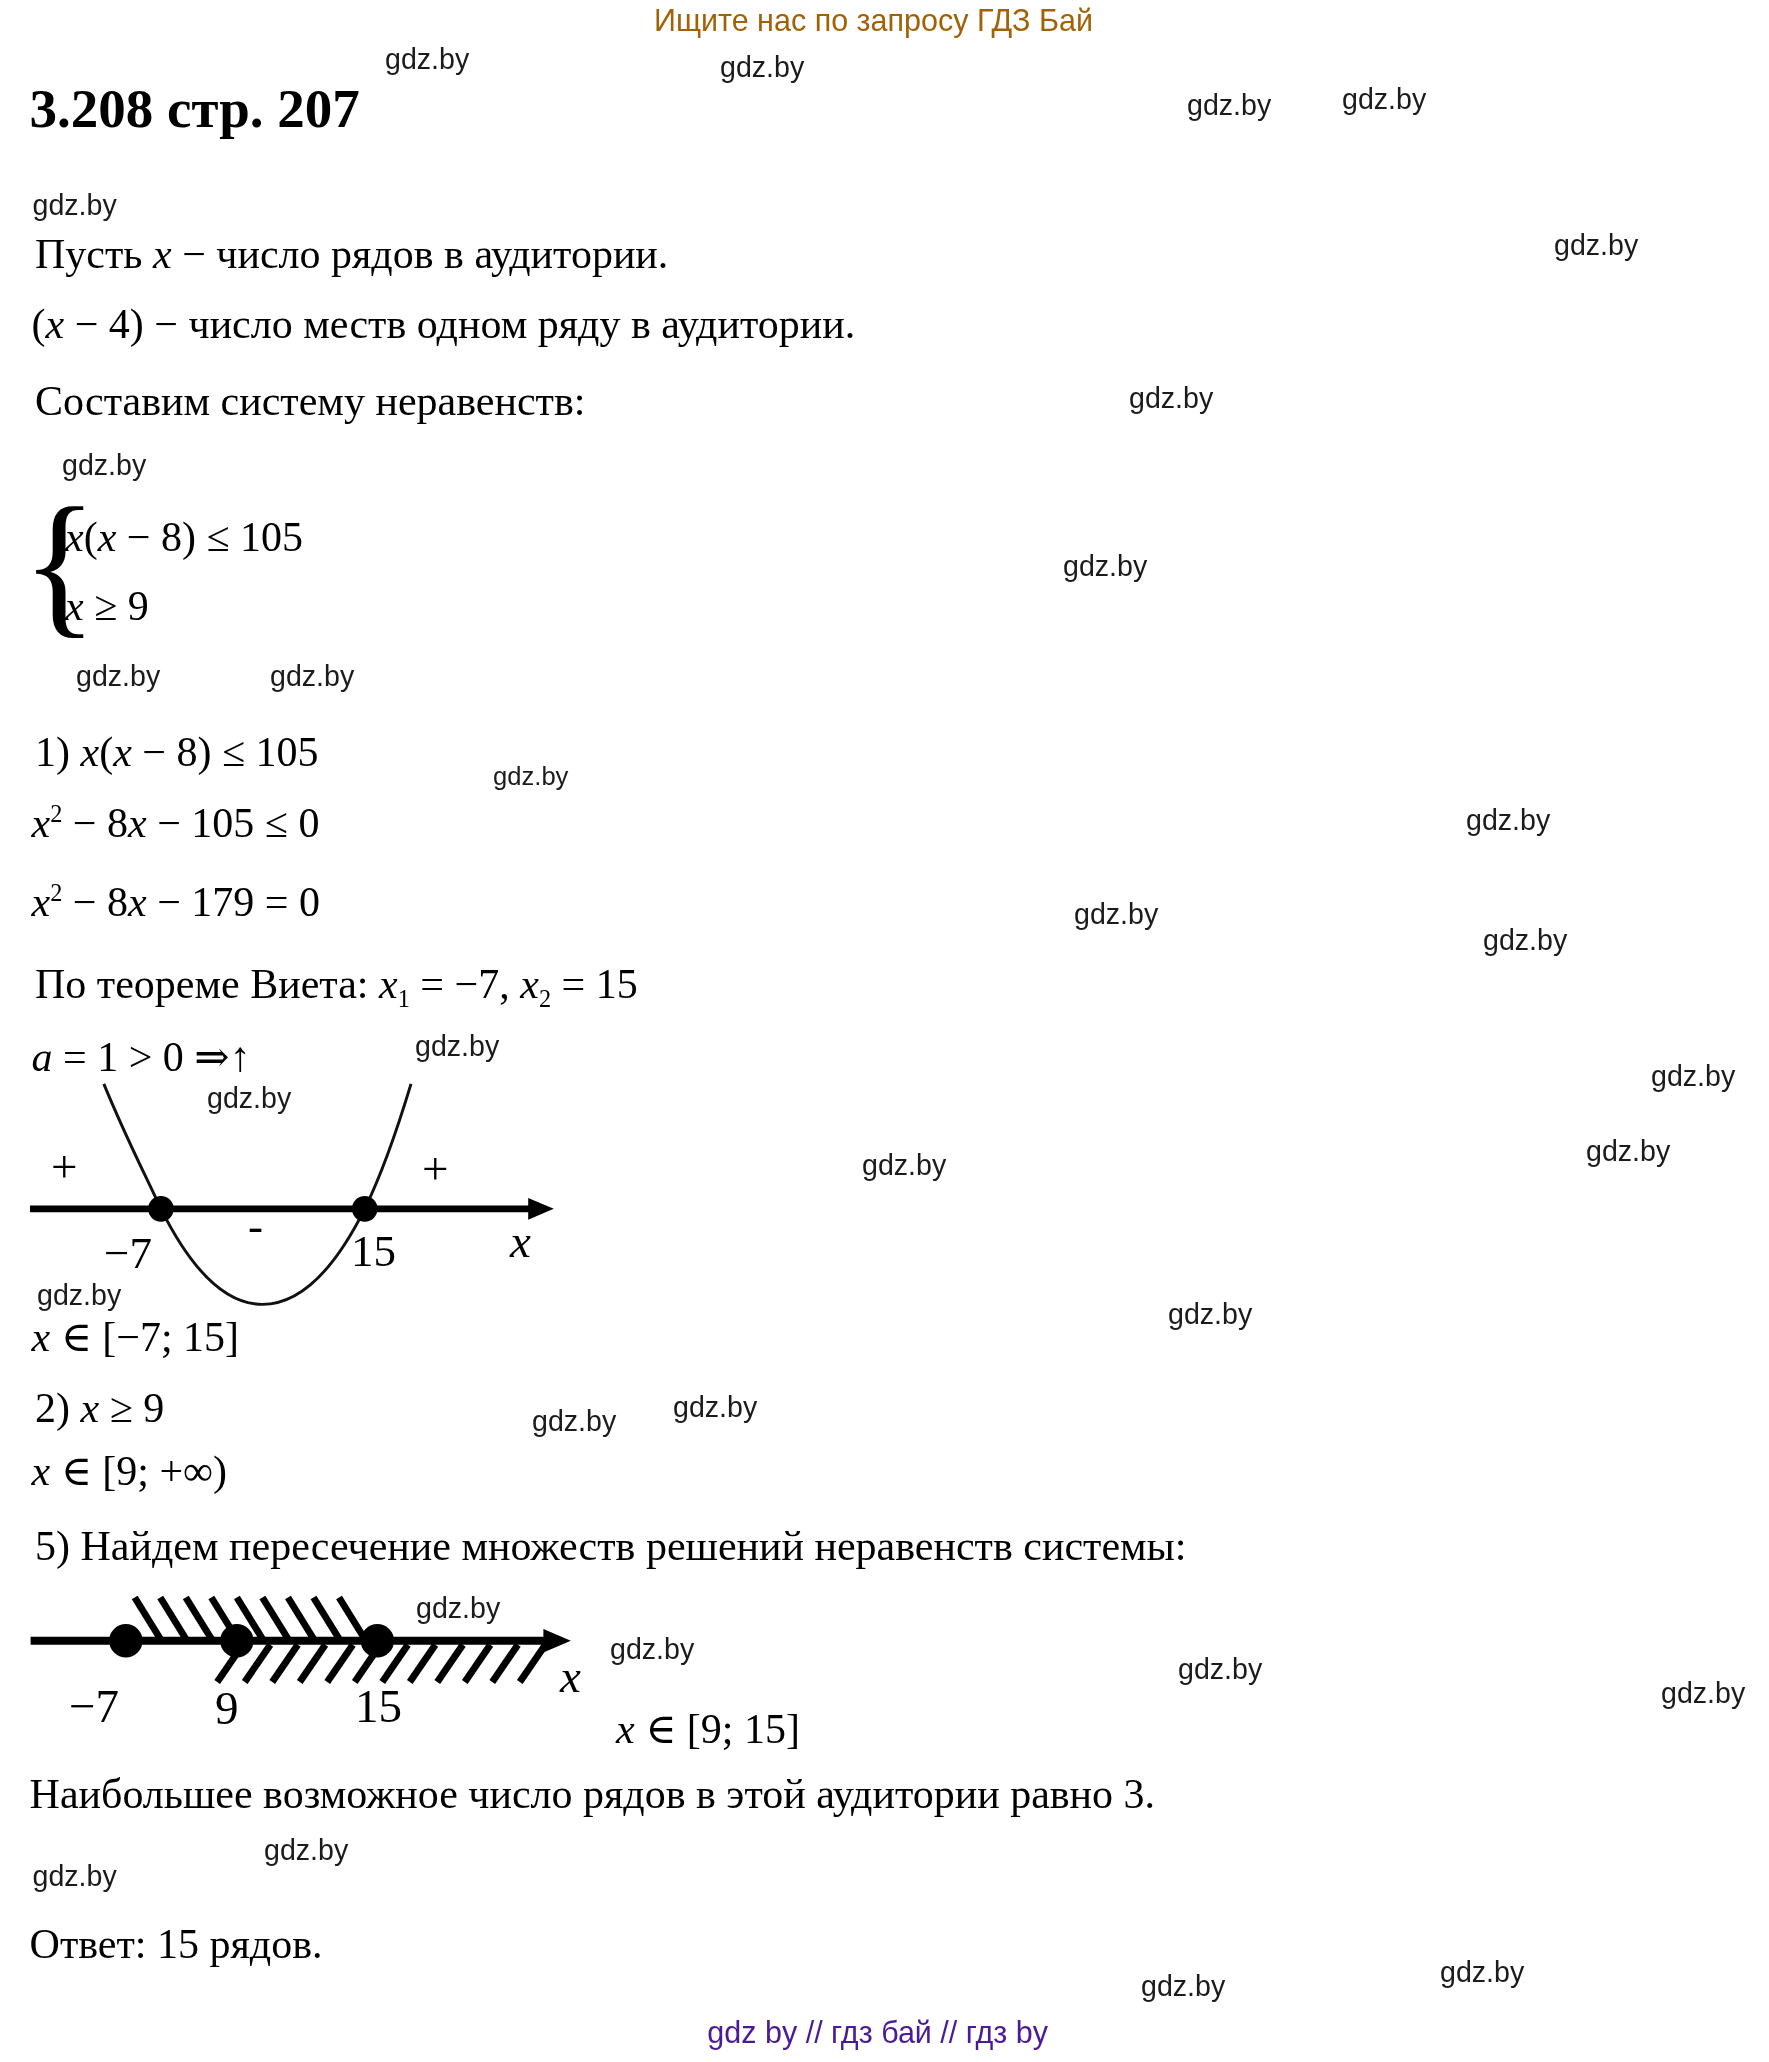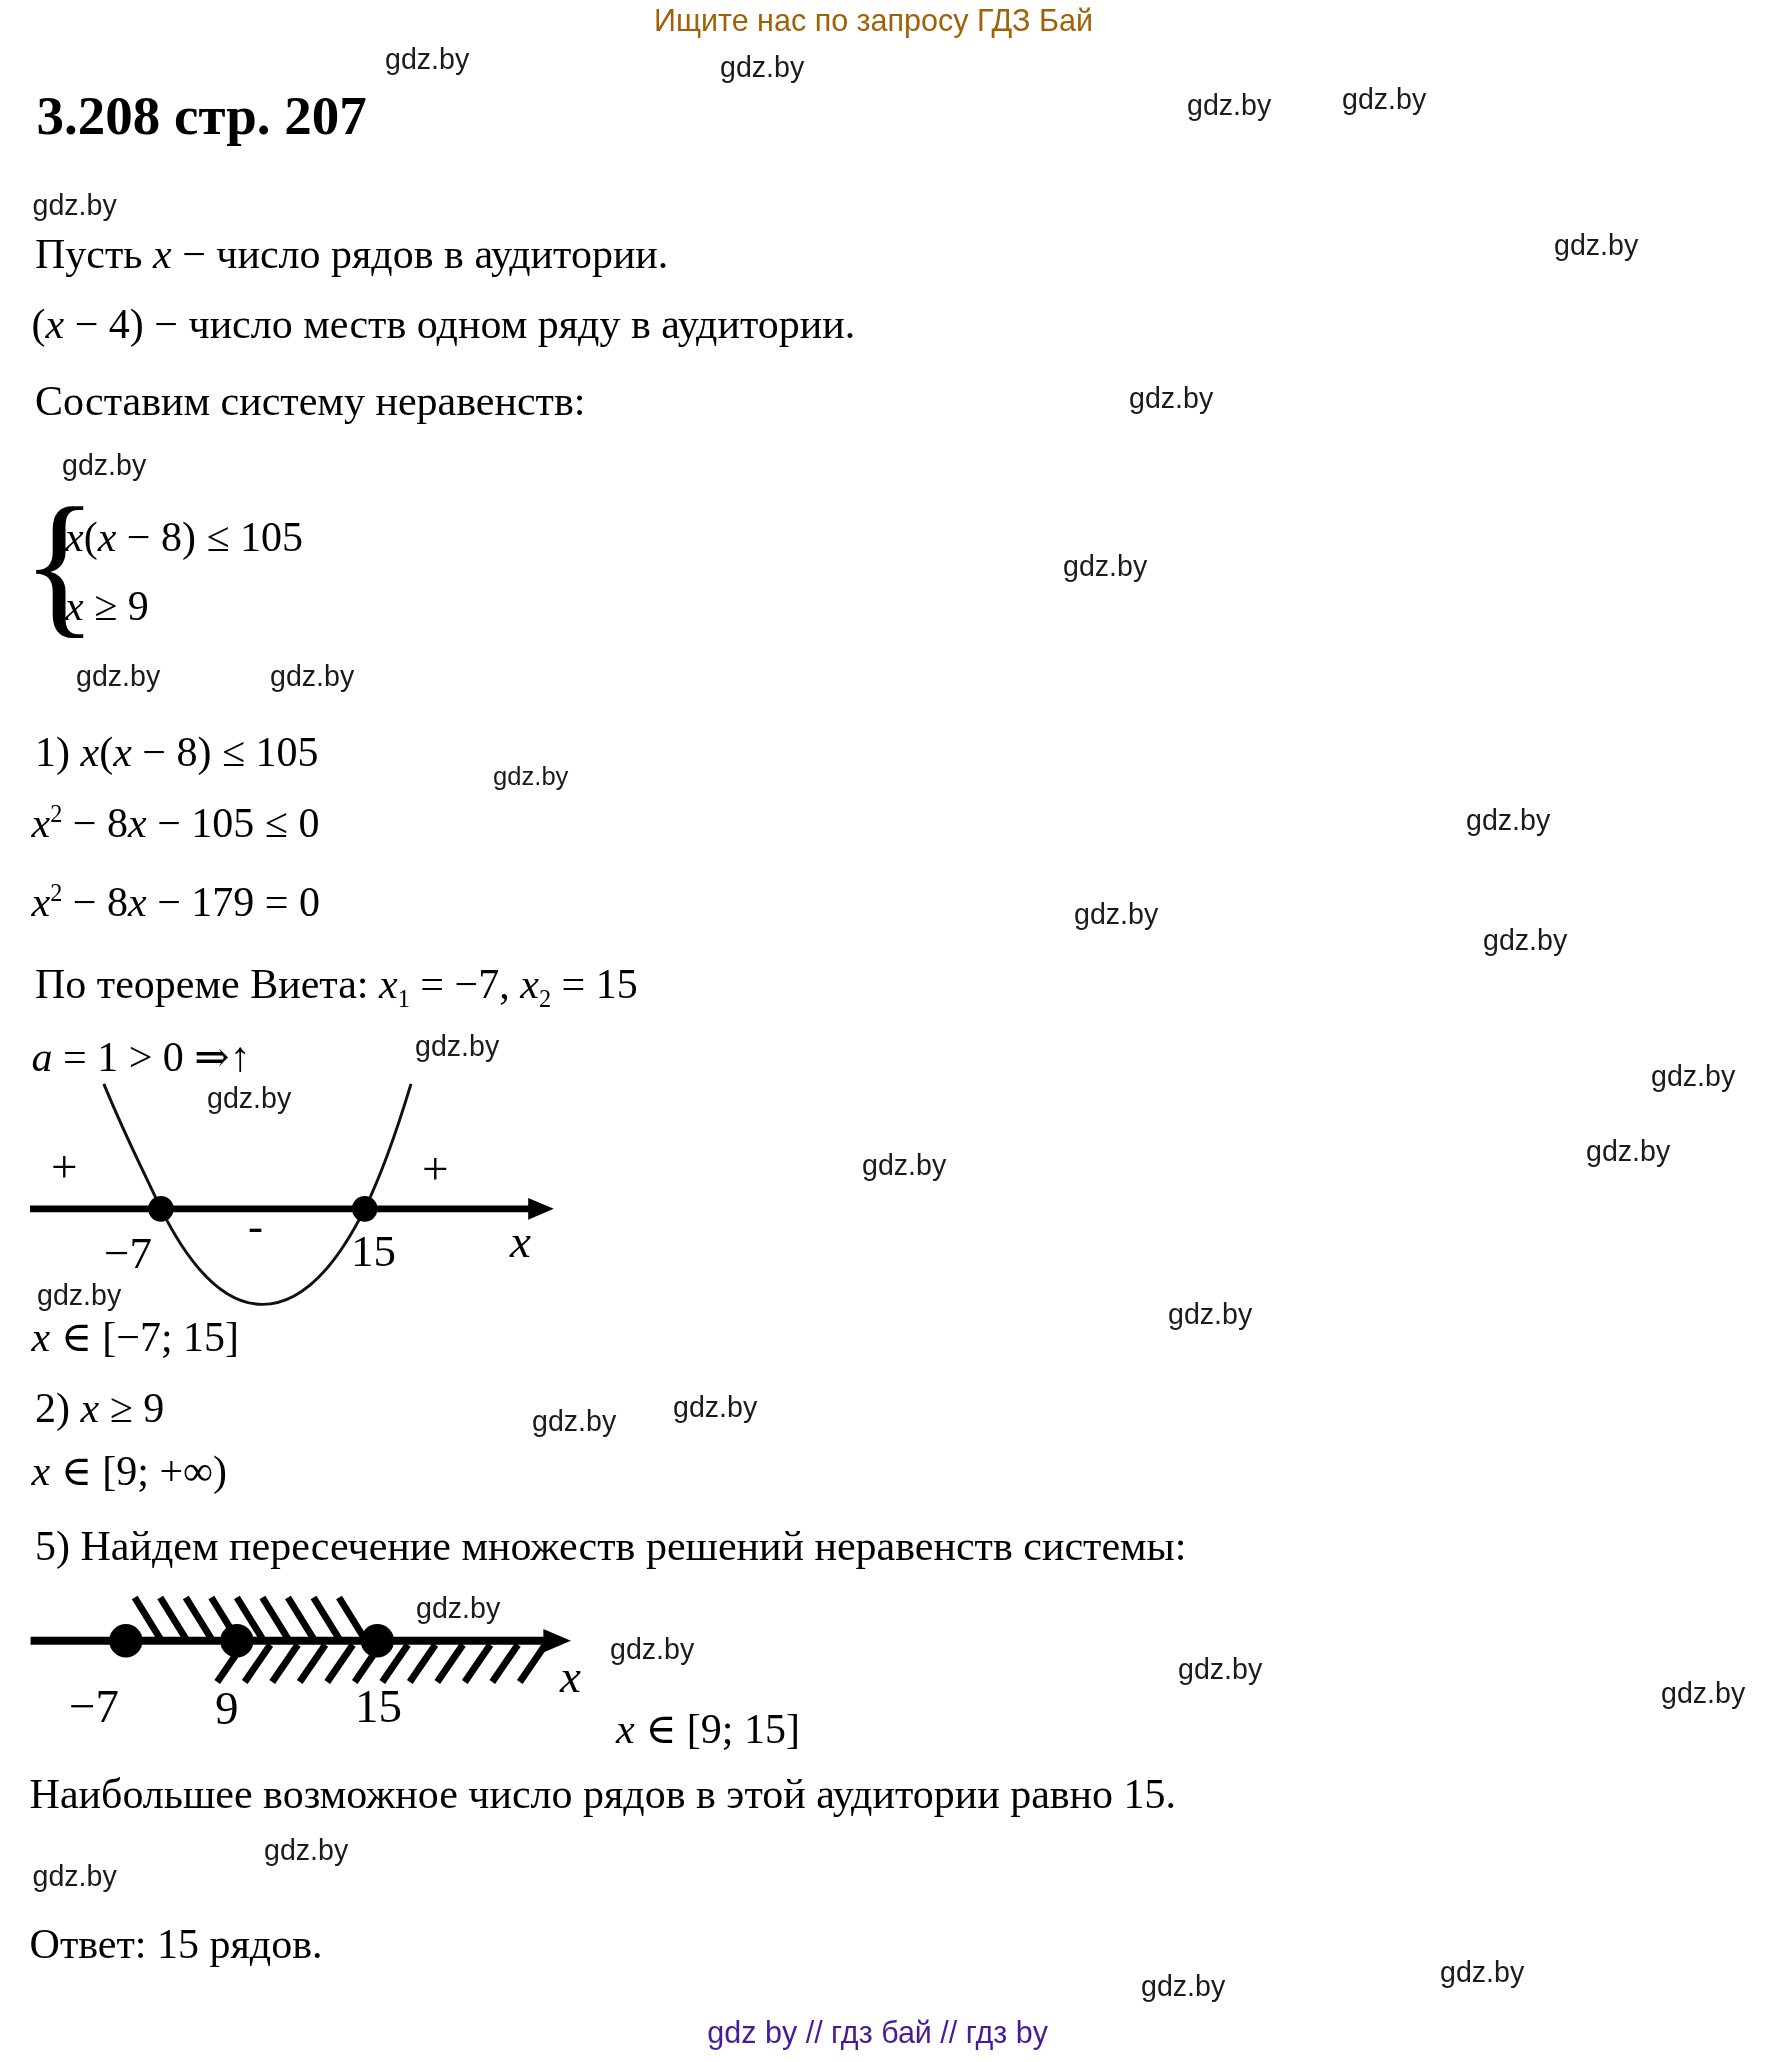--- a/index.html
+++ b/index.html
@@ -1,20 +1,20 @@
 <!DOCTYPE html>
 <html><head>
 <meta charset="utf-8">
 <style>
   html,body{margin:0;padding:0;background:#ffffff;}
   .page{position:relative;width:1769px;height:2063px;background:#ffffff;overflow:hidden;
         font-family:"Liberation Serif","DejaVu Serif",serif;color:#000;}
   .promo{position:absolute;left:654px;top:3px;font-family:"Liberation Sans","DejaVu Sans",sans-serif;
          font-size:30.5px;color:#a16207;white-space:nowrap;}
-  .title{position:absolute;left:29.6px;top:77px;margin:7px;font-size:55px;font-weight:bold;white-space:nowrap;}
+  .title{position:absolute;left:29.6px;top:77px;margin:0;font-size:55px;font-weight:bold;white-space:nowrap;}
   .wm{position:absolute;font-family:Liberation Sans, sans-serif;font-size:28.6px;
       color:#1b1b1b;white-space:nowrap;}
   .wm-small{font-size:25.6px;}
   .t{position:absolute;font-size:42px;line-height:1.12;white-space:nowrap;}
   .seg-i{font-style:italic;}
   .seg-sup{font-size:58%;vertical-align:super;}
   .seg-sub{font-size:58%;vertical-align:sub;}
   .brace{position:absolute;left:21.7px;top:485px;font-size:158px;line-height:1;font-weight:400;}
   .diagram{position:absolute;}
   .dl{position:absolute;font-size:45px;white-space:nowrap;}
@@ -128,18 +128,18 @@
     <circle cx="119" cy="70" r="17" fill="#000"></circle>
     <circle cx="232" cy="70" r="17" fill="#000"></circle>
     <circle cx="375" cy="70" r="17" fill="#000"></circle>
   </svg>
   <span class="dl" style="left:69px;top:1679px;font-size:47px">−7</span>
   <span class="dl" style="left:215px;top:1681px;font-size:47px">9</span>
   <span class="dl" style="left:355px;top:1679px;font-size:47px">15</span>
   <span class="dl dl-x" style="left:560px;top:1649px">x</span>
 
   <div class="t" style="left:616px;top:1706px"><span class="seg-i">x</span><span> ∈ [9; 15]</span></div>
-  <div class="t" style="left:29.6px;top:1771px"><span>Наибольшее возможное число рядов в этой аудитории равно 15.</span></div>
+  <div class="t" style="left:29.6px;top:1771px"><span>Наибольшее возможное число рядов в этой аудитории равно 3.</span></div>
   <div class="t" style="left:29.6px;top:1921px"><span>Ответ: 15 рядов.</span></div>
 
   <div class="footer">gdz by  //  гдз бай  //  гдз by</div>
 </div>
 
 
 </body></html>

